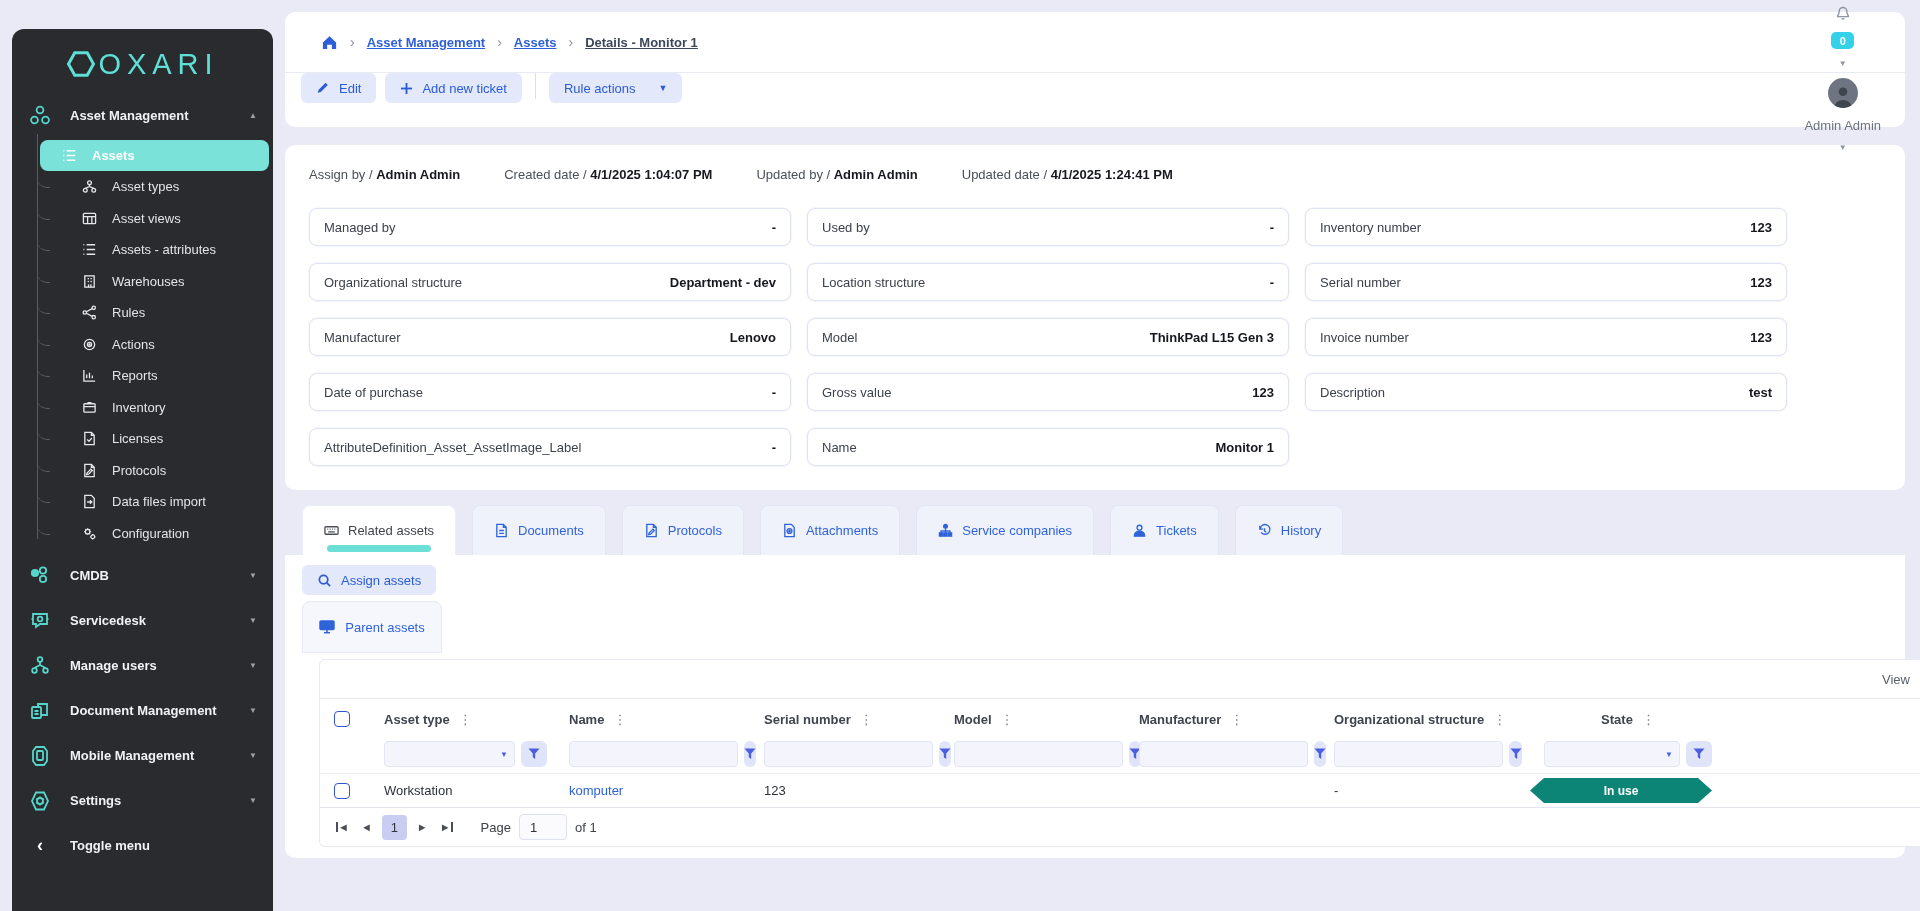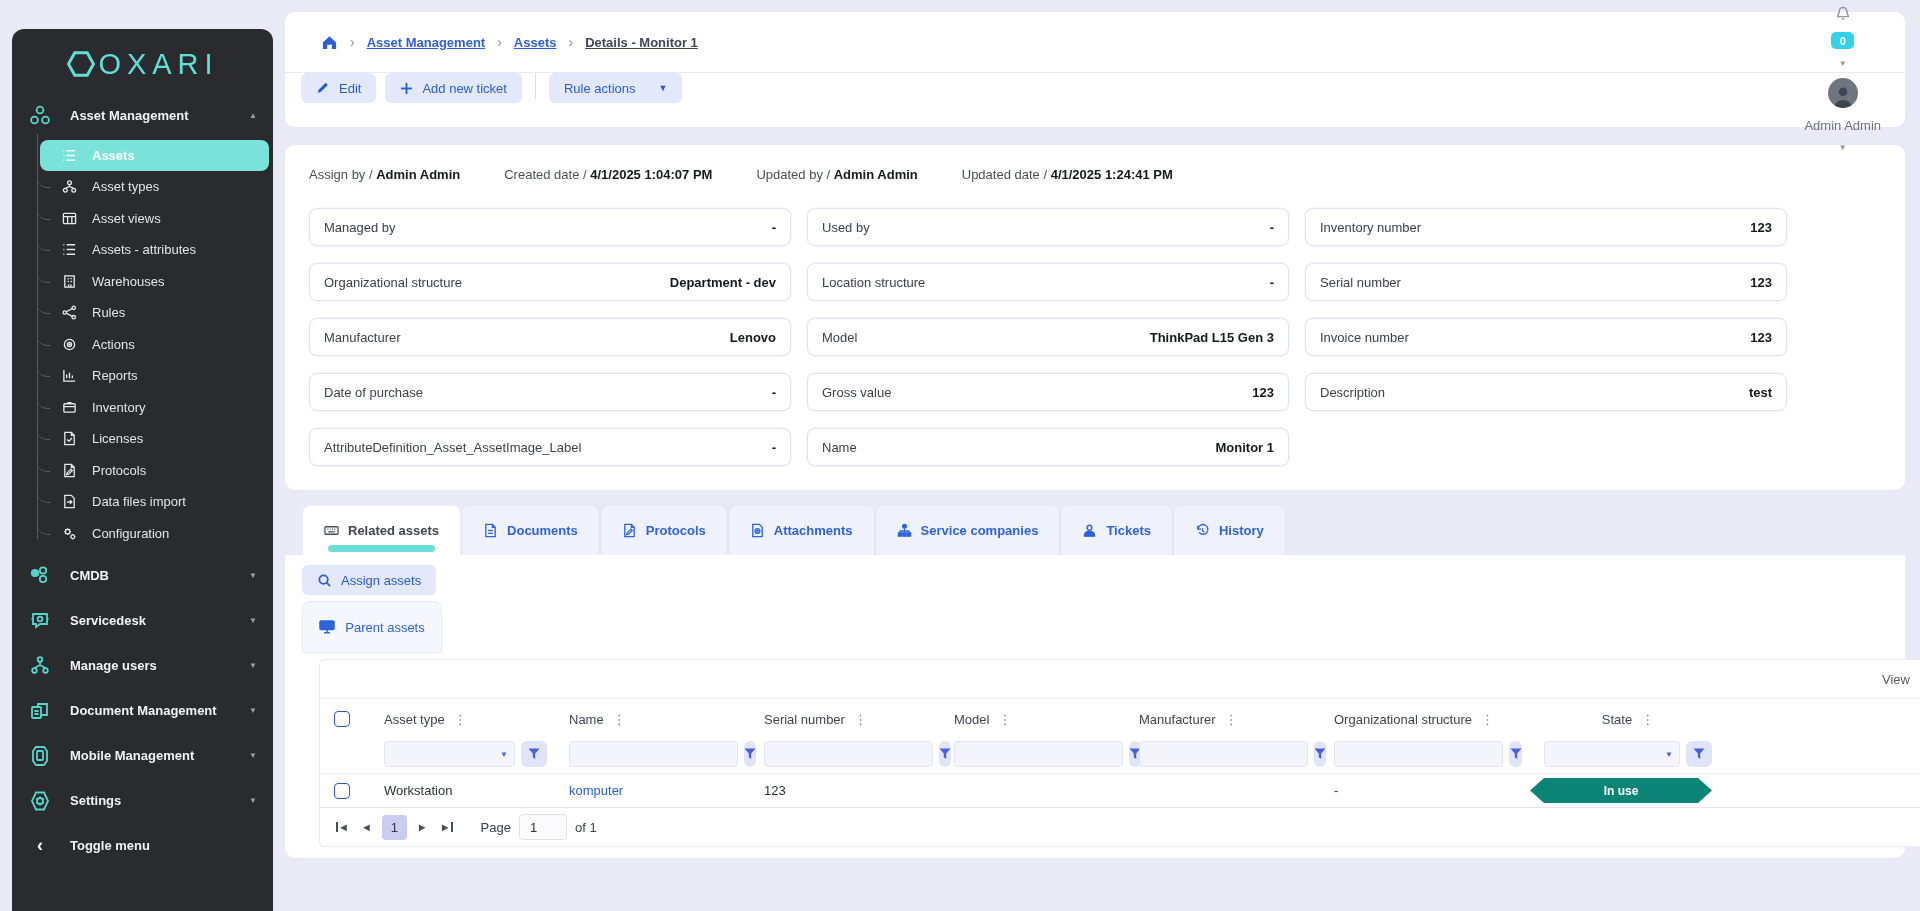--- a/index.html
+++ b/index.html
@@ -11,21 +11,21 @@
     background:#292b2f; border-radius:12px 12px 0 0; color:#e8e9ea; overflow:hidden; }
   .logo { height:58px; margin-top:6px; display:flex; align-items:center; justify-content:center;
     gap:2px; color:#5fe0d7; }
   .logo-text { font-size:29px; font-weight:300; letter-spacing:6px; }
   .nav-section { height:45px; display:flex; align-items:center; padding:0 16px 0 16px; cursor:pointer; }
   .nav-section .sec-ic { width:24px; height:24px; color:#56d6cb; margin-right:18px; flex:0 0 24px; }
   .nav-section .sec-label { font-weight:700; font-size:13px; color:#f1f2f3; }
   .nav-section .caret { margin-left:auto; color:#9aa0a6; font-size:8px; }
   .nav-subs { position:relative; padding:2px 0 4px 0; }
   .nav-subs::before { content:''; position:absolute; left:25px; top:-4px; bottom:14px; border-left:1px solid #595c62; }
-  .nav-sub { position:relative; height:31.5px; display:flex; align-items:center; padding-left:50px; cursor:pointer; }
+  .nav-sub { position:relative; height:31.5px; display:flex; align-items:center; padding-left:70px; cursor:pointer; }
   .nav-sub::before { content:''; position:absolute; left:25px; top:0; height:16px; width:13px;
     border-bottom:1px solid #595c62; border-bottom-left-radius:10px; }
   .nav-sub .sub-ic { width:15px; height:15px; margin-right:15px; color:#e6e7e9; flex:0 0 15px; }
   .nav-sub .sub-label { font-size:13px; color:#e3e4e6; }
   .nav-sub.active { background:#7be2da; border-radius:8px; margin:0 4px 0 28px; padding-left:22px; height:31px; }
   .nav-sub.active::before { display:none; }
   .nav-sub.active .sub-label { color:#ffffff; font-weight:700; }
   .nav-sub.active .sub-ic { color:#ffffff; }
   .toggle-row { height:45px; display:flex; align-items:center; padding:0 16px; cursor:pointer; }
   .toggle-row .tg-ic { width:24px; margin-right:18px; color:#ffffff; font-size:18px; font-weight:700; text-align:center; }
@@ -59,21 +59,21 @@
   .meta-row { display:flex; gap:44px; font-size:13px; color:#4a4f58; }
   .meta-row b { color:#17191e; }
   .fields-grid { margin-top:26px; max-width:1478px; display:grid; grid-template-columns:repeat(3,1fr);
     column-gap:16px; row-gap:17px; }
   .field { height:38px; border:1px solid #dfe3f2; border-radius:8px; background:#fff;
     display:flex; align-items:center; justify-content:space-between; padding:0 14px; box-shadow:0 0 0 1px rgba(230,233,245,.35); }
   .field .f-label { color:#3c414b; }
   .field .f-value { color:#16181d; font-weight:700; }
 
   
-  .tabs-row { margin-top:15px; display:flex; gap:0; padding-left:17px; height:50px;font-weight:bold; }
+  .tabs-row { margin-top:15px; display:flex; gap:16px; padding-left:17px; height:50px; }
   .tab { display:flex; align-items:center; gap:9px; padding:0 21px; background:#f0f2fb;
     border:1px solid #e2e5f4; border-bottom:none; border-radius:8px 8px 0 0; color:#2e63da; cursor:pointer; position:relative; }
   .tab .tab-ic { width:15px; height:15px; }
   .tab.active { background:#fff; color:#3f454d; border-color:#eceef7; }
   .tab.active::after { content:''; position:absolute; left:16%; right:16%; bottom:3px; height:7px;
     border-radius:4px; background:#6ce0d6; }
 
   
   .panel { background:#fff; border-radius:0 0 10px 10px; height:303px; position:relative; }
   .assign-btn { position:absolute; left:17px; top:10px; }
@@ -94,21 +94,21 @@
   .view-select .vs-val { color:#2c3037; }
   .view-select .vs-tri { margin-left:auto; font-size:9px; color:#3c4046; }
   .lock-btn { margin-left:14px; width:48px; height:28px; background:#dfe3fa; border:none; border-radius:6px;
     display:flex; align-items:center; justify-content:center; gap:5px; color:#2d4ed8; cursor:pointer; }
   .grid-box { border:1px solid #e7e9f4; border-top:none; background:#fff; border-radius:0 0 6px 6px; }
   .thead { display:flex; align-items:center; height:36px; padding-top:4px; }
   .cell { flex:0 0 auto; padding-left:22px; display:flex; align-items:center; }
   .c-check { flex:0 0 42px; padding-left:14px; }
   .c1{width:185px;} .c2{width:195px;} .c3{width:190px;} .c4{width:185px;} .c5{width:195px;} .c6{width:210px;} .c7{width:190px;justify-content:center;}
   .c-act { flex:1 1 auto; }
-  .th-label { color:#3f4450; }
+  .th-label { color:#3f4450;font-weight:bold; }
   .th-dots { color:#7a7f88; margin-left:9px; font-size:13px; cursor:pointer; letter-spacing:0; }
   .checkbox { width:16px; height:16px; border:1.5px solid #3355c9; border-radius:4px; background:#fff; cursor:pointer; }
   .frow { display:flex; align-items:center; height:38px; }
   .fcell { display:flex; align-items:center; gap:6px; padding-left:22px; }
   .flt-input { flex:1; height:26px; background:#f4f5fc; border:1px solid #e2e5f3; border-radius:4px;
     font-family:"Liberation Sans", sans-serif; font-size:12px; padding:0 6px; color:#333; }
   .flt-combo { position:relative; flex:1; }
   .flt-combo .flt-input { width:100%; }
   .combo-tri { position:absolute; right:7px; top:9px; font-size:8px; color:#4a5ee0; pointer-events:none; }
   .funnel-btn { width:26px; height:26px; background:#e0e4f9; border:none; border-radius:6px;

